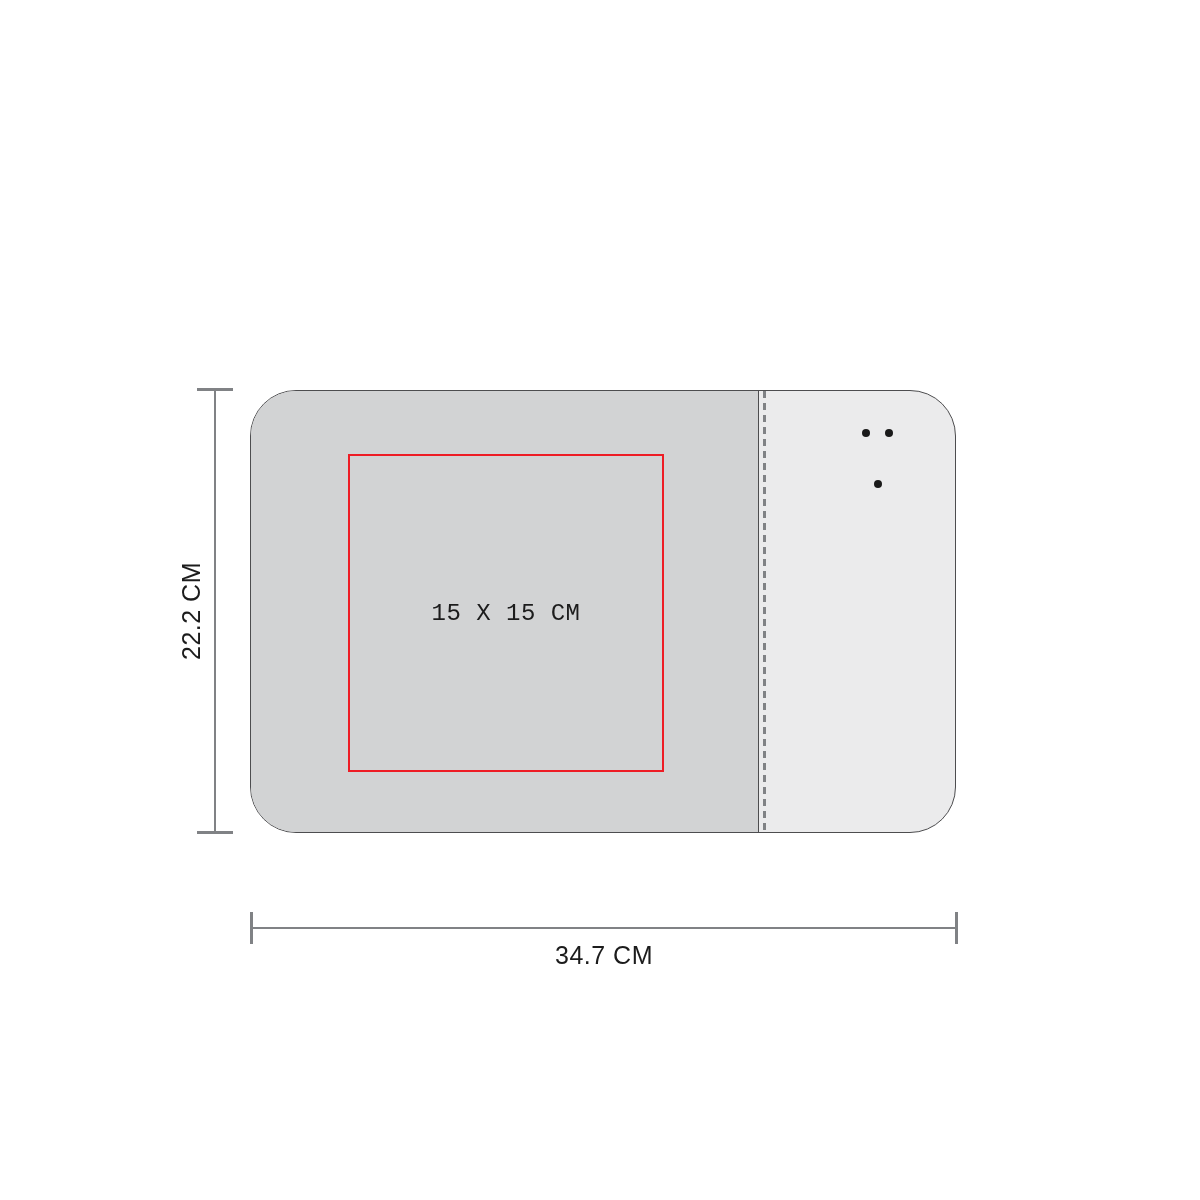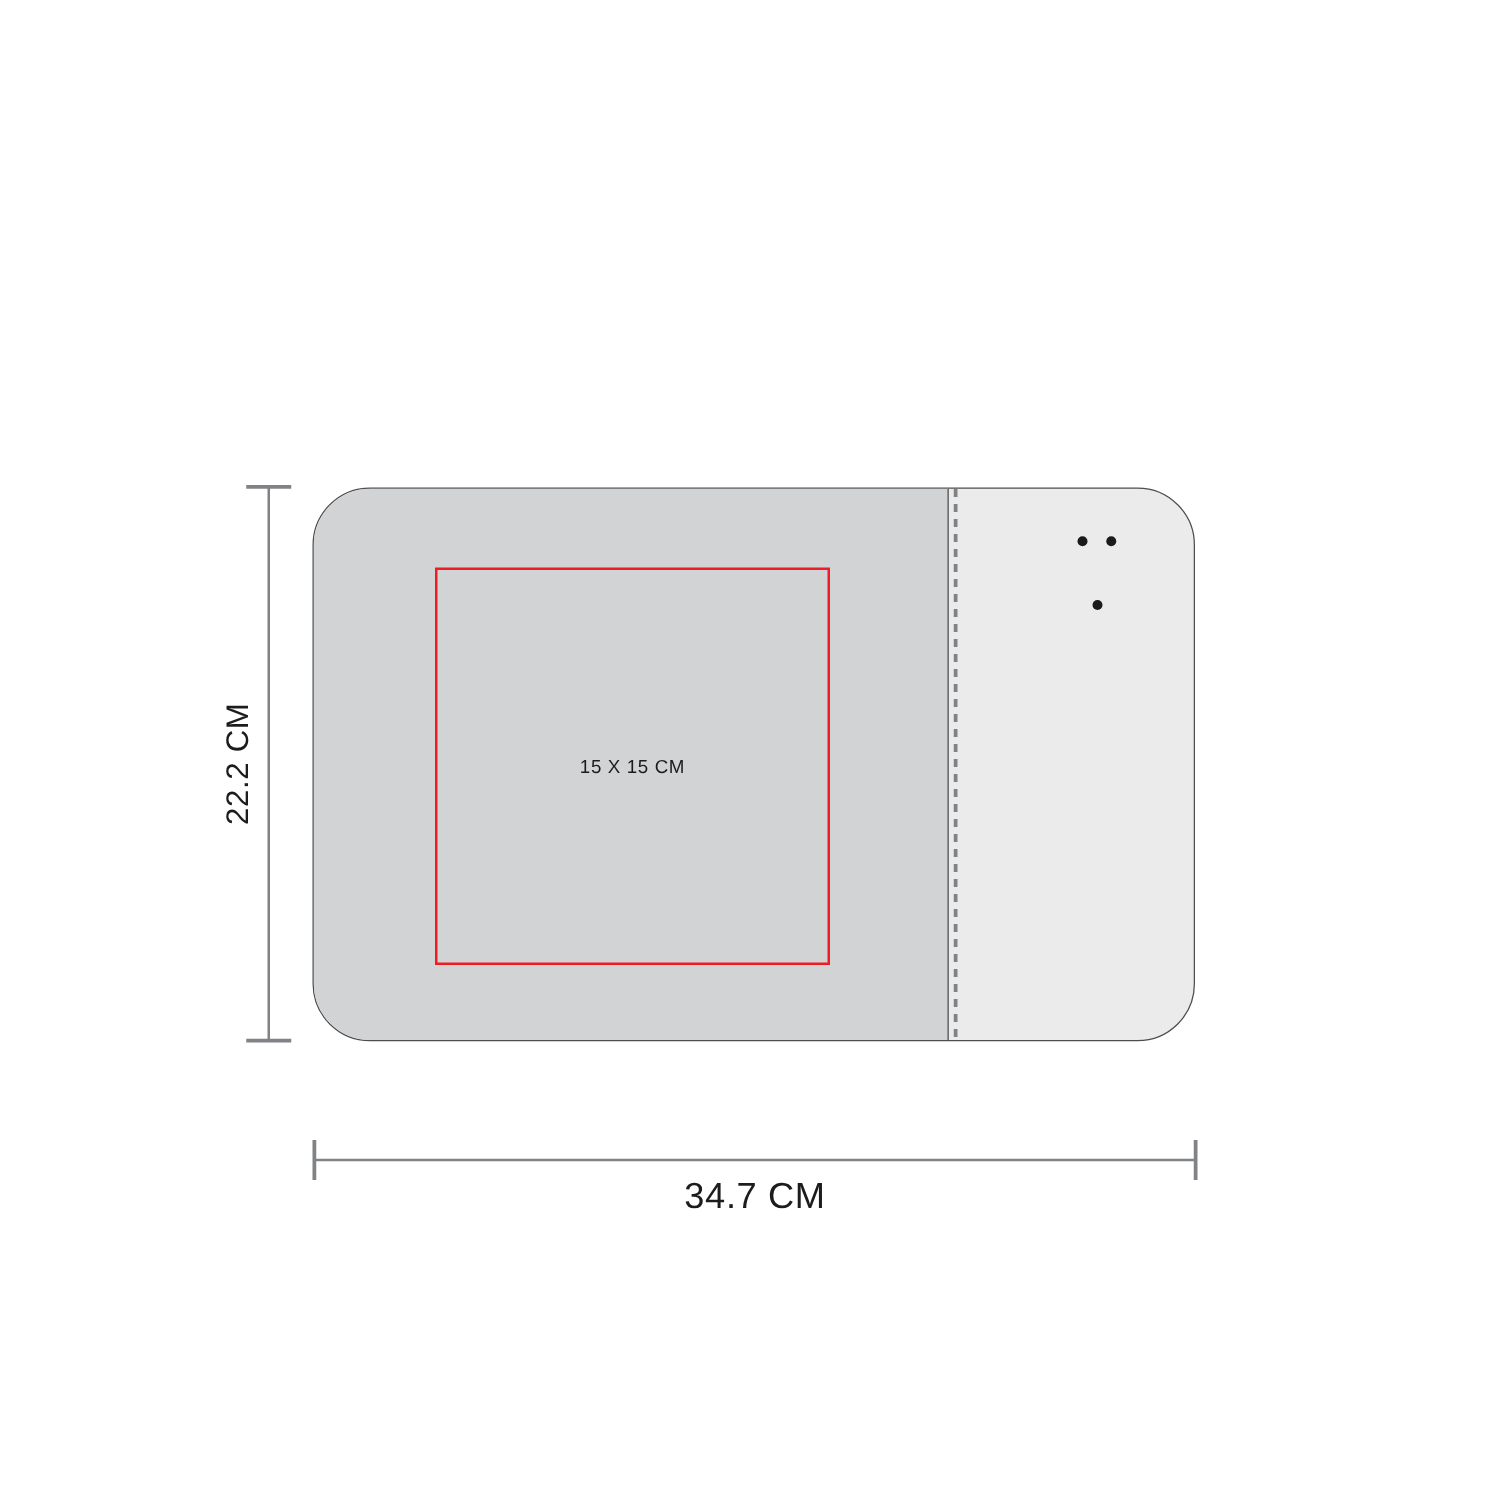--- a/index.html
+++ b/index.html
@@ -43,23 +43,24 @@
   
   .print-area{
     position:absolute;
     left:97px;top:63px;
     width:316px;height:318px;
     box-sizing:border-box;
     border:2px solid var(--print-area-stroke,#ee1c25);
     display:flex;align-items:center;justify-content:center;
   }
   .print-area-label{
-    font-size:15px;
+    font-size:24px;
     letter-spacing:0.5px;
     color:var(--text,#1c1c1c);
+    font-family:Liberation Mono, monospace;
   }
 
   
   .dot{
     position:absolute;
     width:8px;height:8px;
     border-radius:50%;
     background:var(--dot,#1a1a1a);
   }
   .dot-1{left:611px;top:38px;}
@@ -103,21 +104,21 @@
     width:3px;height:32px;
     top:912px;
     background:var(--dim-line,#808285);
   }
   .tick-left{left:250px;}
   .tick-right{left:955px;}
   .dim-label-h{
     position:absolute;
     left:604px;top:941px;
     transform:translateX(-50%);
-    font-size:29px;
+    font-size:25px;
     letter-spacing:0.5px;
     white-space:nowrap;
     color:var(--text,#1c1c1c);
   }
 </style>
 </head>
 <body>
 
 <div id="canvas">
 

